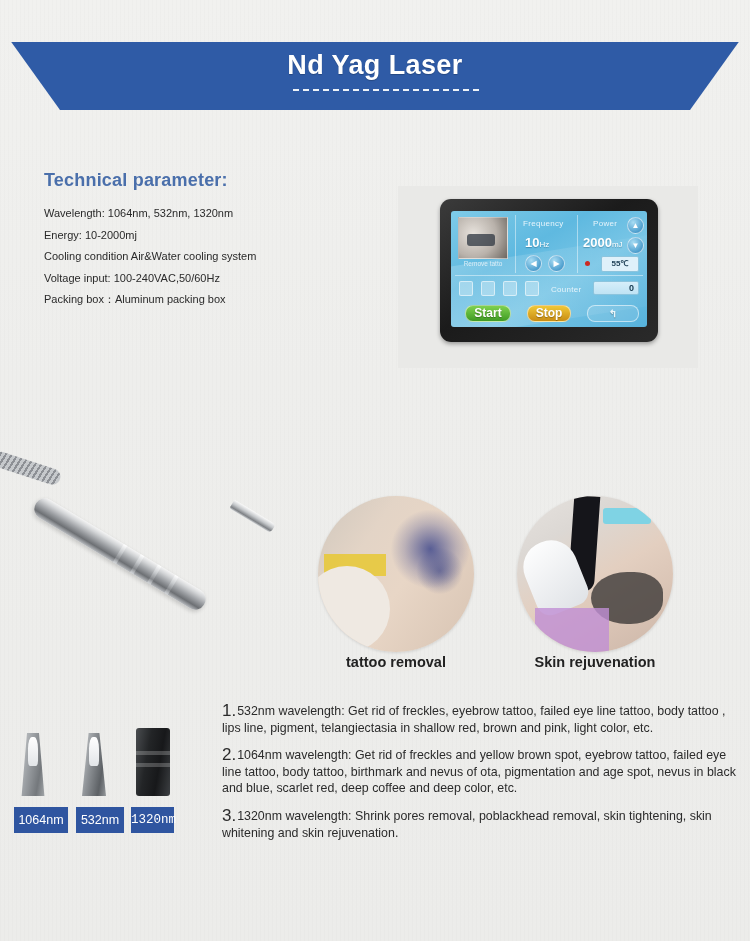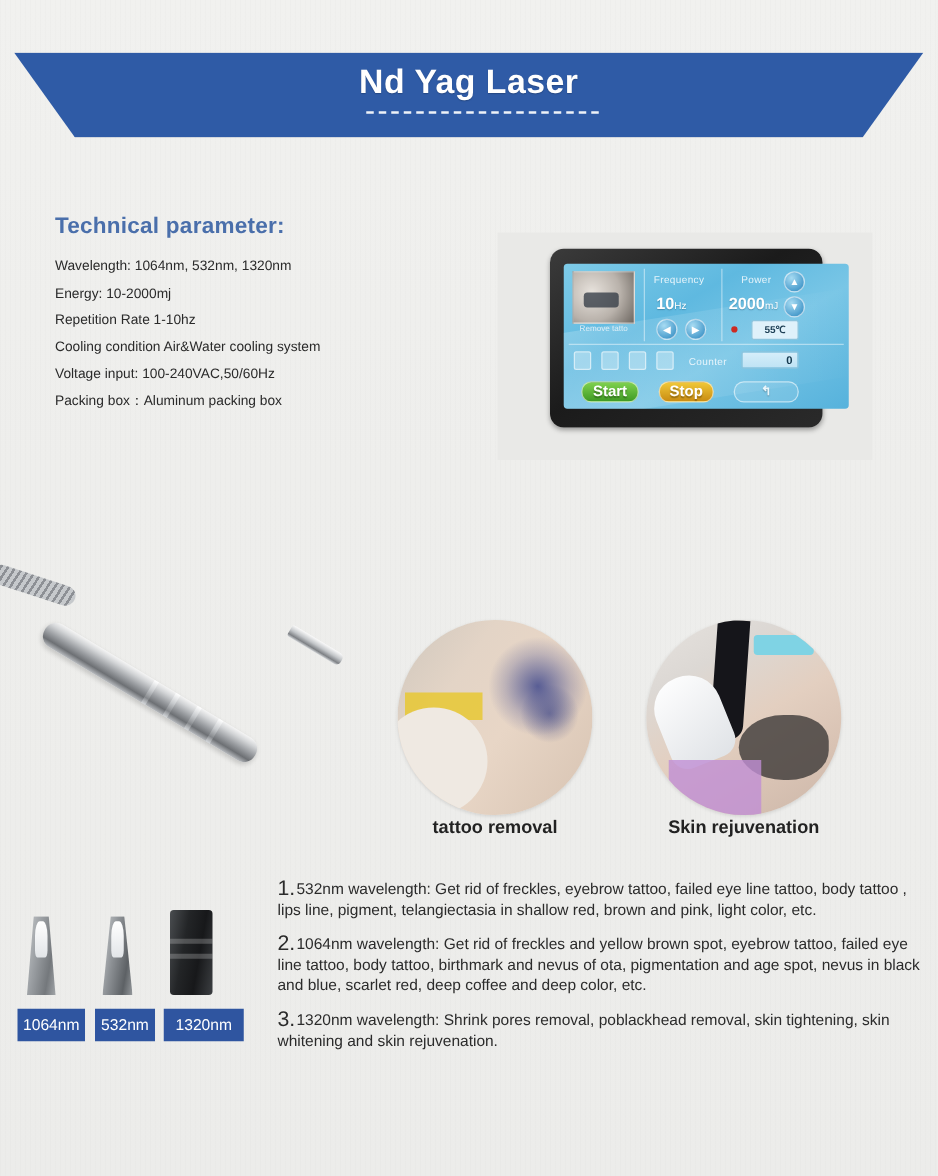--- a/index.html
+++ b/index.html
@@ -104,21 +104,20 @@
     position: absolute;
     left: 11px;
     top: 12px;
     width: 196px;
     height: 116px;
     background: linear-gradient(150deg, #7ecbe8 0%, #5fb9e0 35%, #79c6e6 60%, #56b2dc 100%);
     border-radius: 3px;
     overflow: hidden;
     font-size: 7px;
     color: #eaf6fb;
-    padding-left: 32px;
   }
   .panel-screen .sheen {
     position: absolute;
     left: -30px;
     top: 40px;
     width: 260px;
     height: 70px;
     background: linear-gradient(100deg, rgba(255,255,255,0.22), rgba(255,255,255,0));
     transform: rotate(-9deg);
   }
@@ -454,21 +453,21 @@
     top: 807px;
     height: 26px;
     line-height: 26px;
     background: #2f55a0;
     color: #ffffff;
     font-size: 12.5px;
     text-align: center;
   }
   #label-1064 { left: 14px;  width: 54px; }
   #label-532  { left: 76px;  width: 48px; }
-  #label-1320 { left: 131px; width: 64px; }
+  #label-1320 { left: 131px; width: 43px; font-family: Liberation Mono, monospace; }
 
   
   .desc-block {
     position: absolute;
     left: 222px;
     top: 703px;
     width: 516px;
   }
   .desc-item {
     margin-bottom: 11px;
@@ -492,21 +491,20 @@
 <div class="banner-wrap">
   <div class="banner"></div>
   <div class="banner-title">Nd Yag Laser</div>
   <div class="banner-underline"></div>
 </div>
 
 <div class="tech-block">
   <div class="tech-heading">Technical parameter:</div>
   <div class="tech-line">Wavelength: 1064nm, 532nm, 1320nm</div>
   <div class="tech-line">Energy: 10-2000mj</div>
-  <div class="tech-line">Repetition Rate 1-10hz</div>
   <div class="tech-line">Cooling condition Air&amp;Water cooling system</div>
   <div class="tech-line">Voltage input: 100-240VAC,50/60Hz</div>
   <div class="tech-line">Packing box：Aluminum packing box</div>
 </div>
 
 <div class="panel-photo">
   <div class="panel-bezel">
     <div class="panel-screen">
       <div class="sheen"></div>
 

